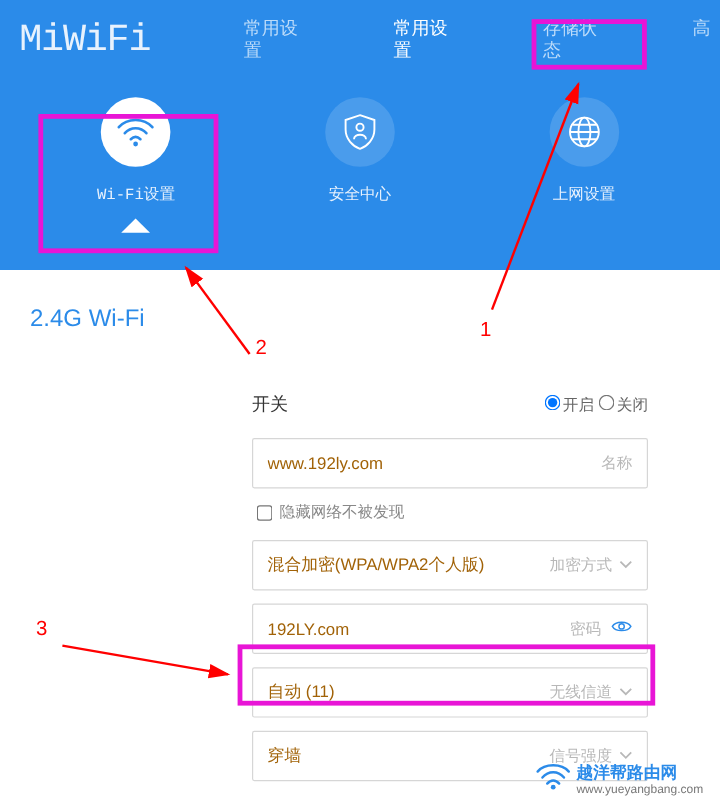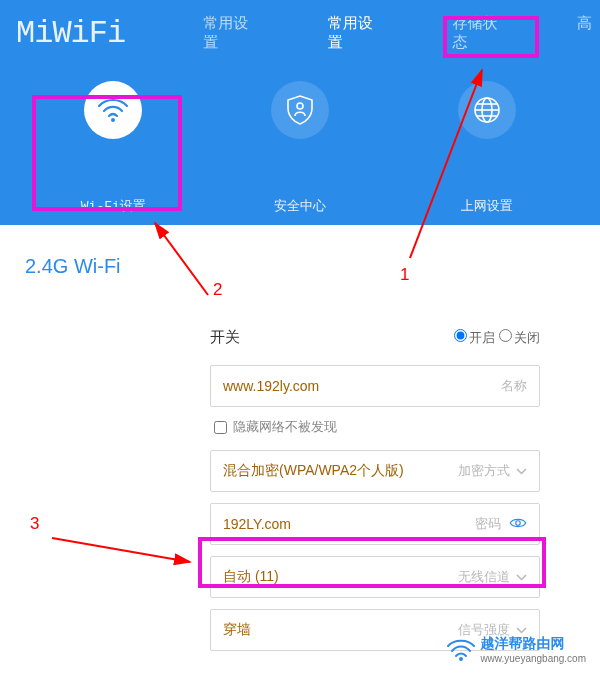--- a/index.html
+++ b/index.html
@@ -60,21 +60,20 @@
       position: relative;
     }
     .tab {
       display: flex;
       flex-direction: column;
       align-items: center;
       cursor: pointer;
       width: 140px;
       position: relative;
       padding-bottom: 22px;
-      gap: 44px;
     }
     .tab-icon {
       width: 58px;
       height: 58px;
       border-radius: 50%;
       display: flex;
       align-items: center;
       justify-content: center;
       margin-bottom: 14px;
     }
@@ -184,21 +183,21 @@
       z-index: 11;
     }
     .n1 { left: 400px; top: 265px; }
     .n2 { left: 213px; top: 280px; }
     .n3 { left: 30px; top: 514px; }
     .watermark {
       position: absolute;
       bottom: 12px;
       right: 14px;
       display: flex;
-      align-items: center;
+      align-items: flex-start;
       gap: 4px;
       z-index: 12;
     }
     .wm-text { text-align: left; }
     .wm-cn { color: #2b8be9; font-size: 14px; font-weight: bold; }
     .wm-en { color: #777; font-size: 10px; }
   </style>
 </head>
 <body>
 

